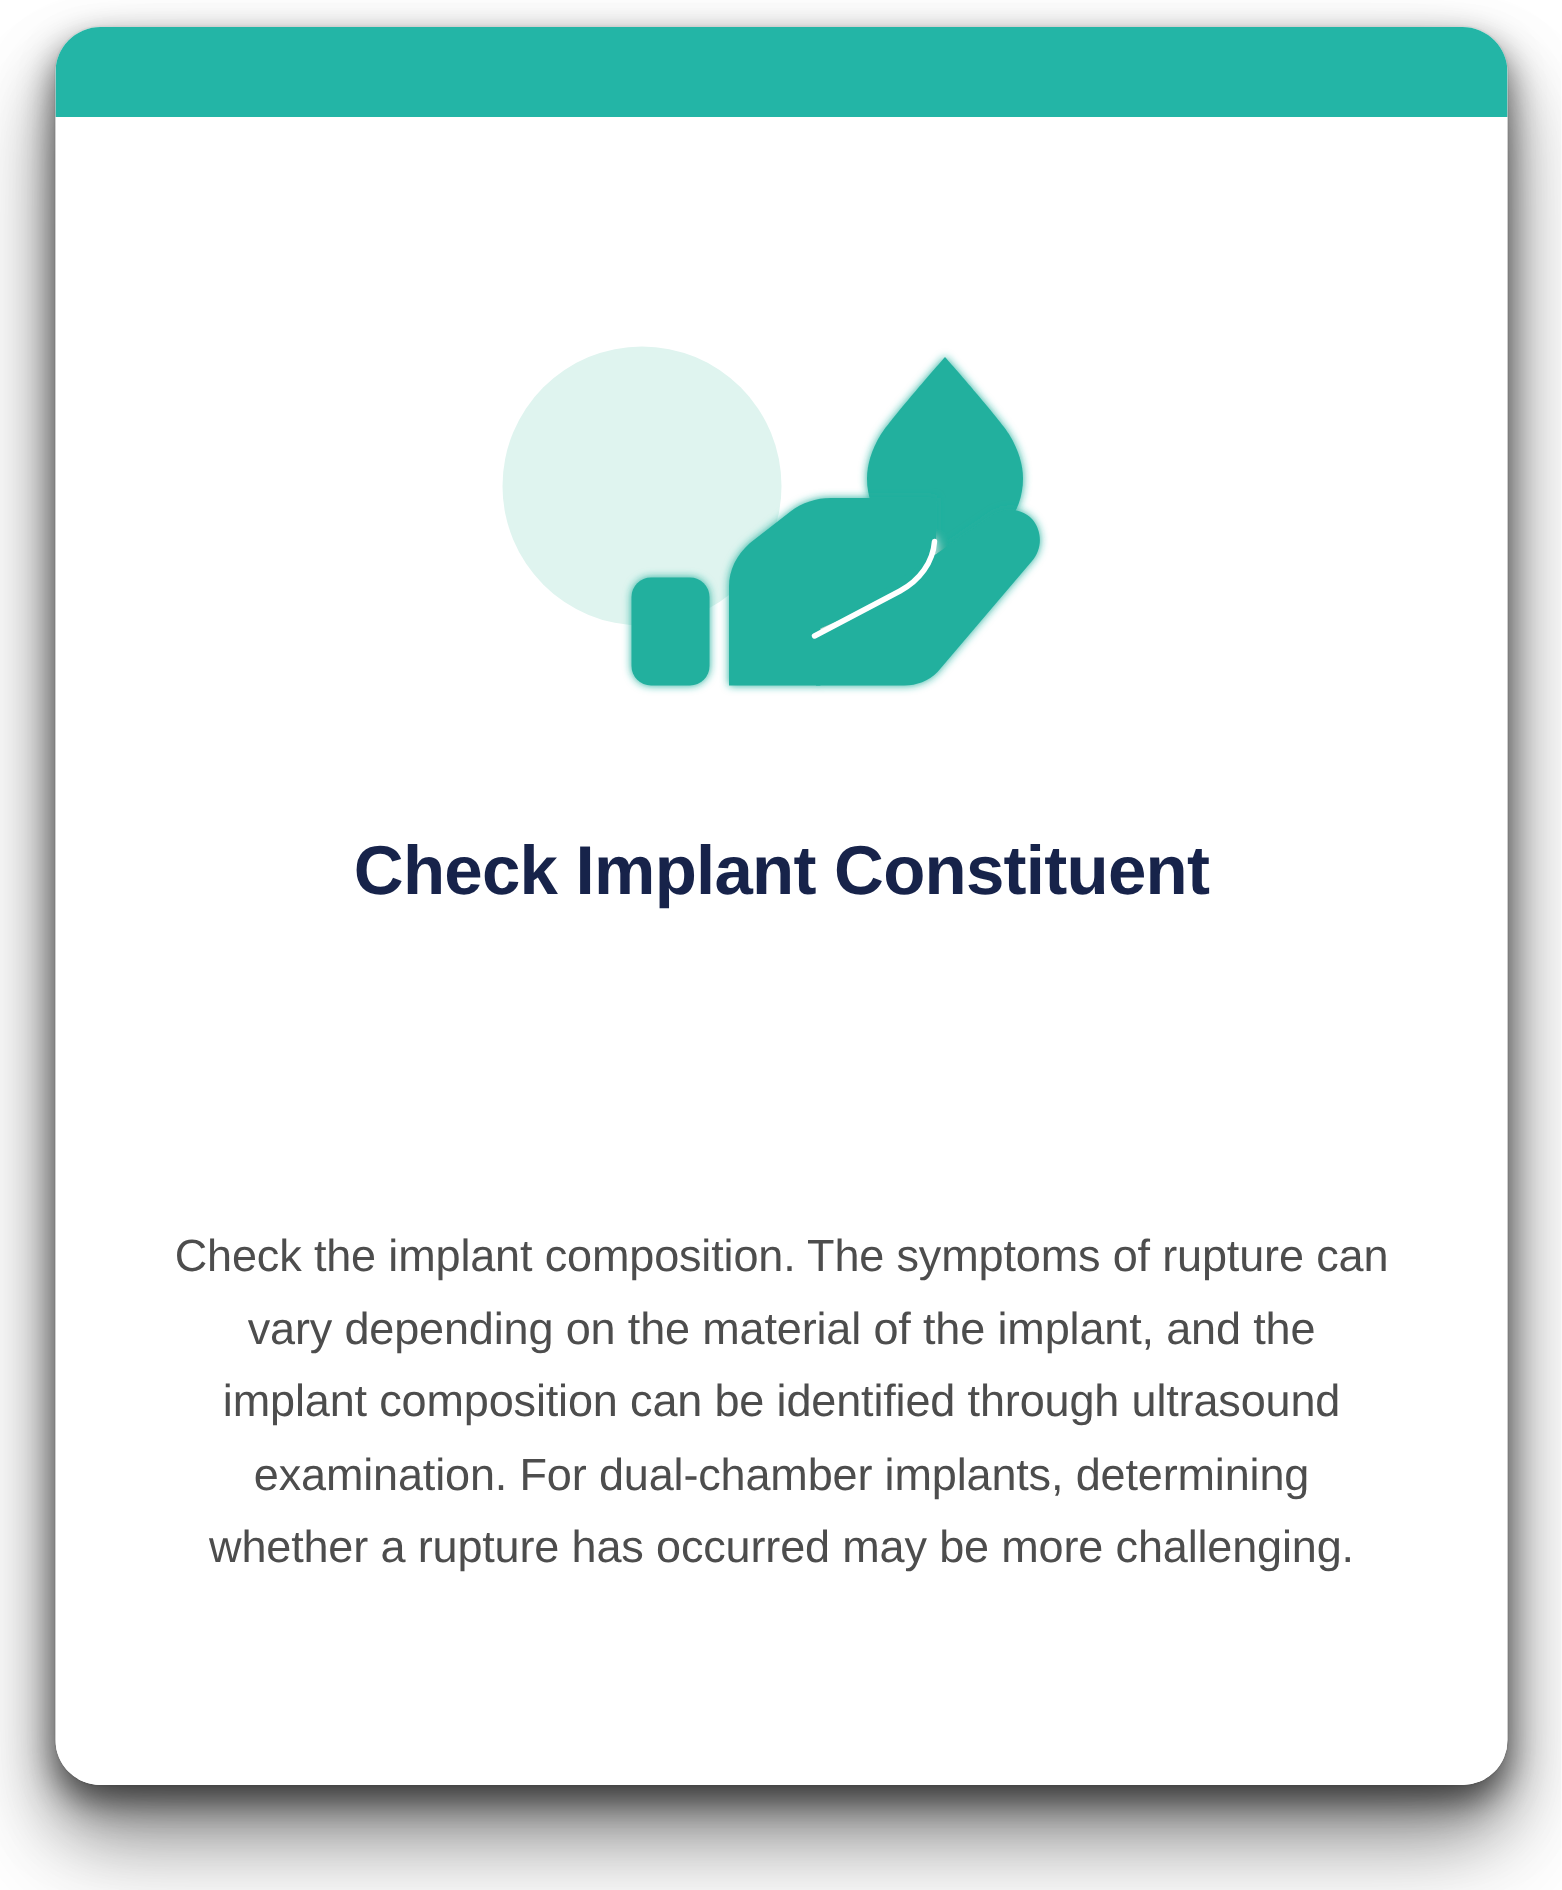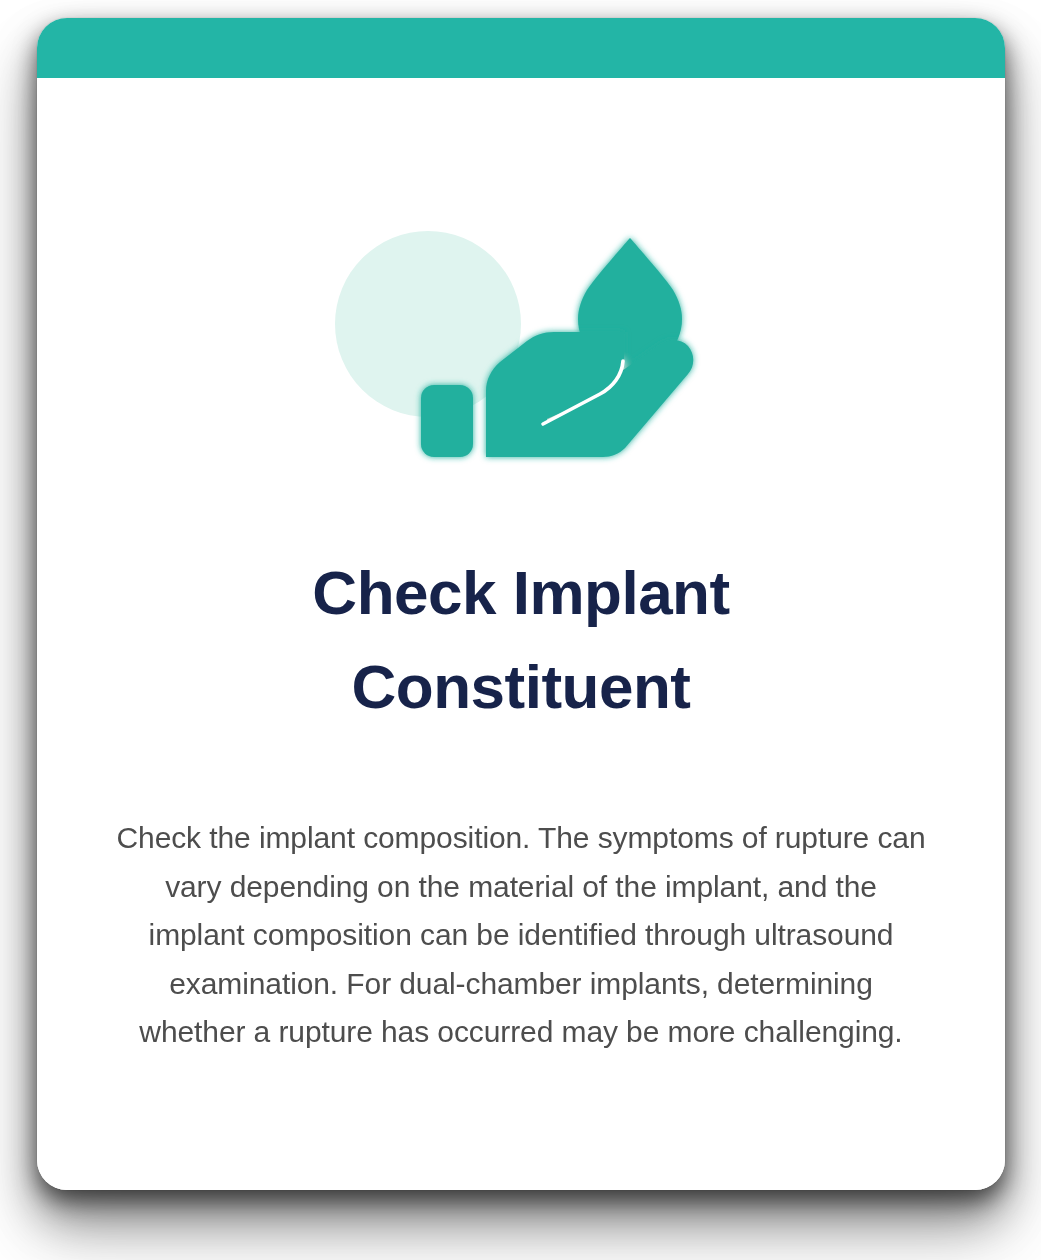--- a/index.html
+++ b/index.html
@@ -76,21 +76,21 @@
     position: absolute;
     left: 50%;
     transform: translateX(-50%);
     top: 468px;
     width: 620px;
     margin: 0;
     text-align: center;
     color: #17234A;
     font-family: "Liberation Sans", sans-serif;
     font-weight: 700;
-    font-size: 62px;
+    font-size: 46px;
     line-height: 1.52;
     letter-spacing: -0.5px;
   }
 
   
   .card-text {
     position: absolute;
     left: 50%;
     transform: translateX(-50%);
     top: 736px;

